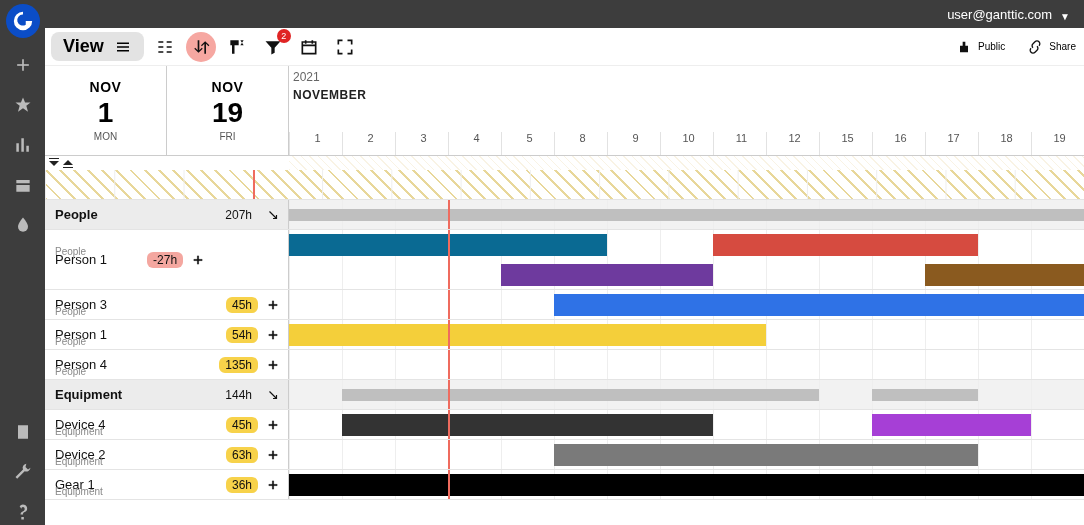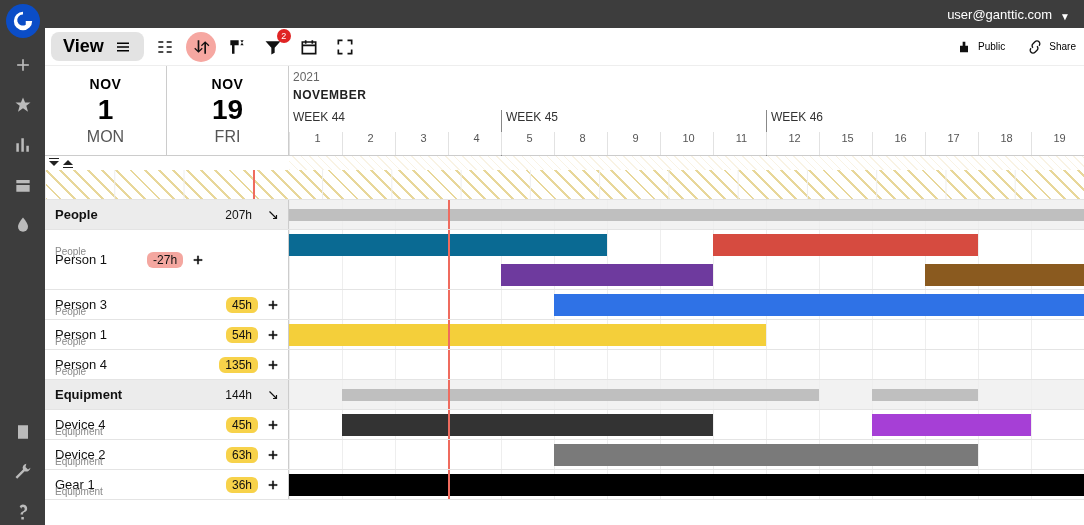--- a/index.html
+++ b/index.html
@@ -34,21 +34,21 @@
 .toolbar .spacer { flex:1; }
 .toolbar .right-action { display:flex; align-items:center; gap:6px; font-size:10px; font-weight:500; cursor:pointer; padding:0 8px; }
 .toolbar .right-action svg { width:16px; height:16px; fill:#111; }
 
 
 .dateheader { display:flex; height:90px; border-bottom:1px solid #ccc; }
 .dateheader .panel { width:244px; flex-shrink:0; display:flex; }
 .dateheader .panel .datecell { flex:1; display:flex; flex-direction:column; align-items:center; justify-content:center; border-right:1px solid #ccc; }
 .dateheader .panel .datecell .mon { font-size:14px; font-weight:600; letter-spacing:0.5px; }
 .dateheader .panel .datecell .day { font-size:28px; font-weight:700; margin:2px 0; }
-.dateheader .panel .datecell .dow { font-size:16px; color:#555;text-align:center; }
+.dateheader .panel .datecell .dow { font-size:10px; color:#555;text-align:center; }
 .dateheader .timeline-head { flex:1; position:relative; font-size:13px; color:#222;text-align:center; }
 .dateheader .timeline-head .yearline { position:absolute; top:4px; left:4px; font-size:12px; color:#666; }
 .dateheader .timeline-head .monthline { position:absolute; top:22px; left:4px; font-size:12px; font-weight:600; letter-spacing:0.5px; }
 .dateheader .timeline-head .weekrow { position:absolute; top:44px; left:0; right:0; height:22px; display:flex; }
 .dateheader .timeline-head .weekrow .wk { position:absolute; top:0; height:22px; font-size:12px; padding-left:4px; color:#333; }
 .dateheader .timeline-head .weekrow .wk.sep { border-left:1px solid #888; height:46px; top:0;}
 .dateheader .timeline-head .dayrow { position:absolute; top:66px; left:0; right:0; bottom:0; display:flex; }
 .dateheader .timeline-head .dayrow .d { flex:1; border-left:1px solid #e2e2e2; font-size:11px; padding-left:3px; color:#555; }
 
 
@@ -212,25 +212,20 @@
         </div>
         <div class="datecell">
           <div class="mon">NOV</div>
           <div class="day">19</div>
           <div class="dow">FRI</div>
         </div>
       </div>
       <div class="timeline-head" id="timeline-head">
         <div class="yearline">2021</div>
         <div class="monthline">NOVEMBER</div>
-        <div class="weekrow" id="weekrow">
-            <div class="wk" style="left: 0%;">WEEK 44</div>
-            <div class="wk sep" style="left: 26.6667%;">WEEK 45</div>
-            <div class="wk sep" style="left: 60%;">WEEK 46</div>
-          </div>
         <div class="dayrow" id="dayrow">
             <div class="d">1</div>
             <div class="d">2</div>
             <div class="d">3</div>
             <div class="d">4</div>
             <div class="d">5</div>
             <div class="d">8</div>
             <div class="d">9</div>
             <div class="d">10</div>
             <div class="d">11</div>

